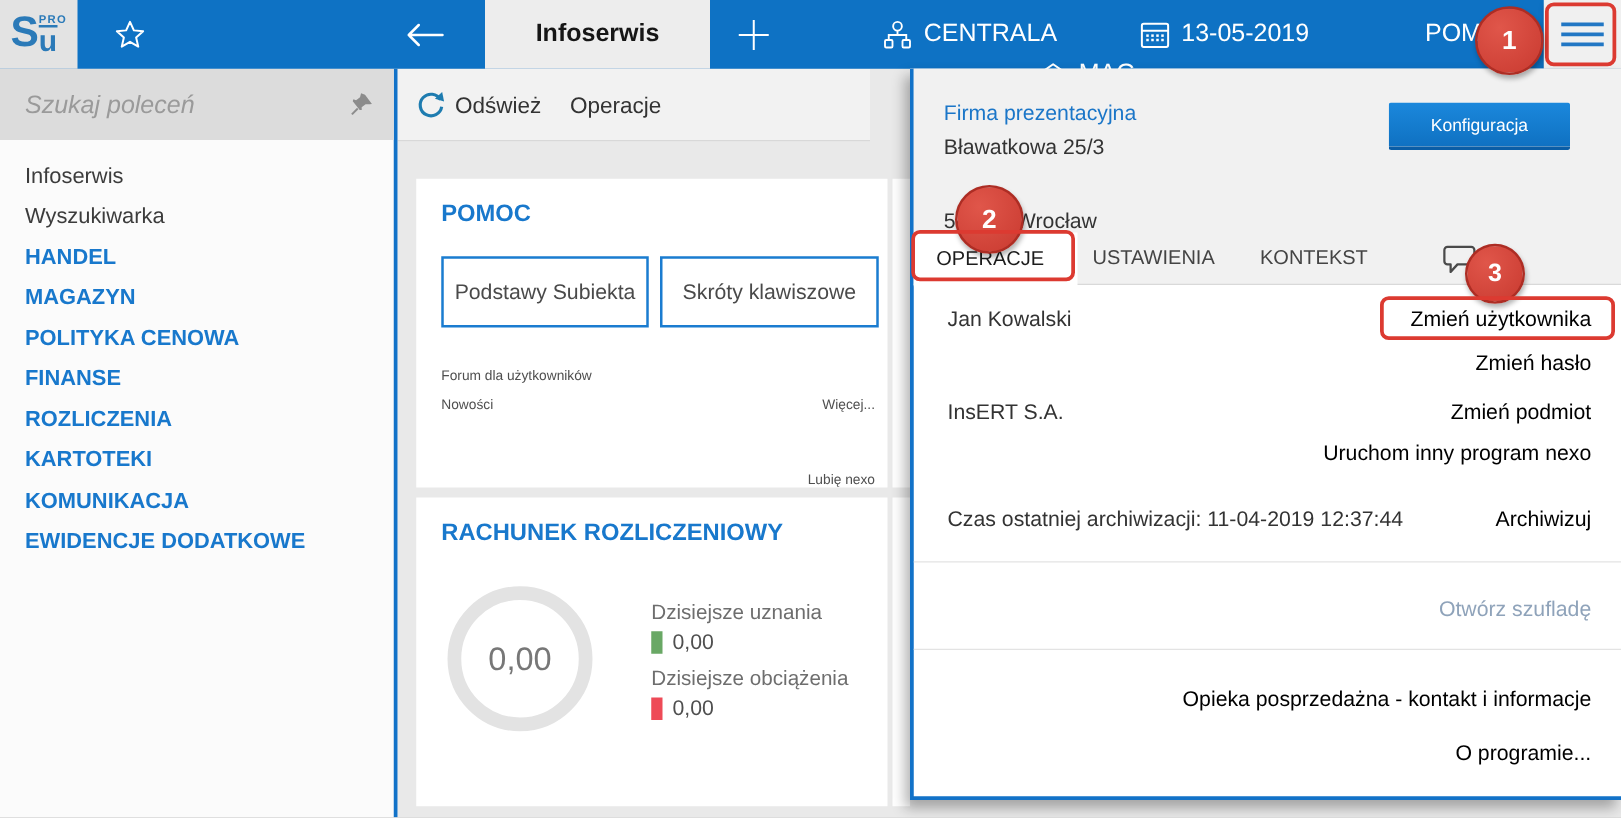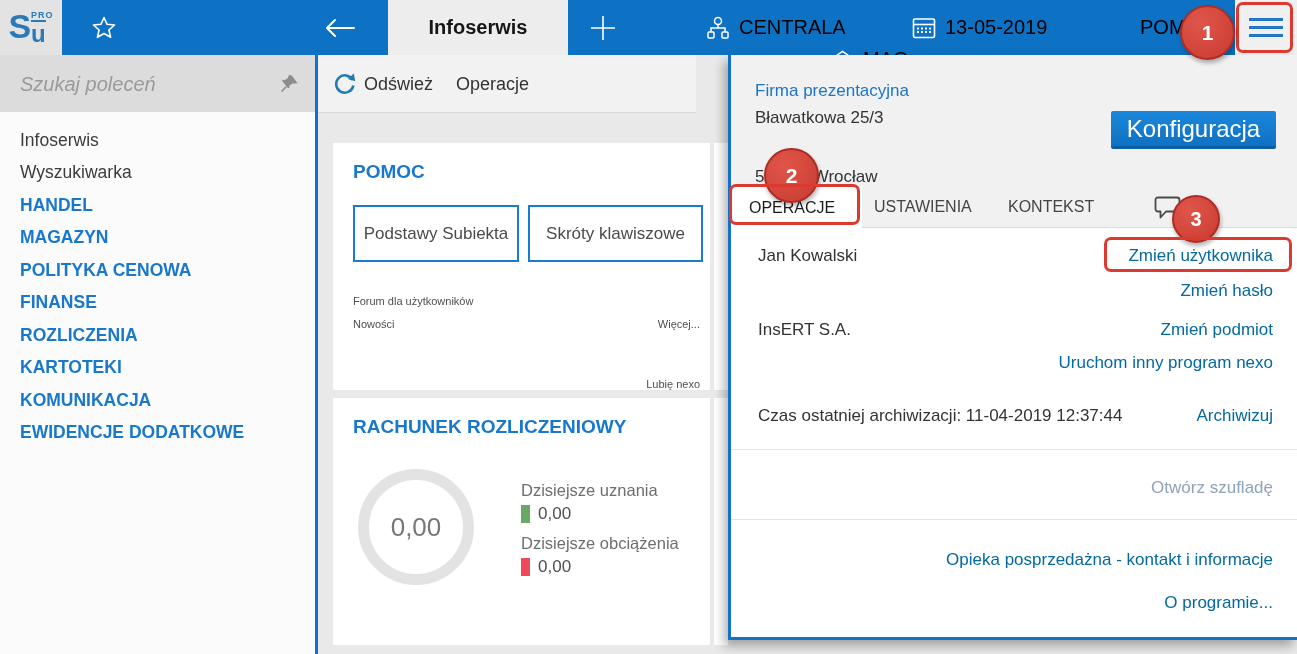--- a/index.html
+++ b/index.html
@@ -13,21 +13,21 @@
   .logo .s{font-size:34px;font-weight:600;}
   .logo .col{display:flex;flex-direction:column;align-items:flex-start;margin-top:2px;}
   .logo .pro{font-size:9px;font-weight:700;letter-spacing:1px;}
   .logo .u{font-size:24px;font-weight:600;border-top:2px solid #2b7ab8;margin-top:0px;}
   .tb-icon{position:absolute;top:0;height:55px;display:flex;align-items:center;}
   .star{left:90px;}
   .back{left:324px;}
   .tab-active{position:absolute;left:388px;top:0;width:180px;height:55px;background:#ededed;display:flex;align-items:center;justify-content:center;}
   .tab-active span{color:#161616;font-size:20px;font-weight:700;}
   .plus{left:588px;}
-  .tb-item{position:absolute;top:0;height:55px;display:flex;align-items:center;gap:8px;color:#000000;font-size:20px;}
+  .tb-item{position:absolute;top:0;height:55px;display:flex;align-items:center;gap:8px;color:#ffffff;font-size:20px;}
   .tb-centrala{left:705px;}
   .tb-mag{left:830px;margin-top:32px;}
   .tb-date{left:911px;}
   .tb-pomoc{left:1140px;}
   .burger-sq{position:absolute;left:1235px;top:0;width:62px;height:55px;background:#f0f0f0;display:flex;flex-direction:column;align-items:center;justify-content:center;gap:5px;box-shadow:2px 3px 5px rgba(0,0,0,.35);}
   .burger-sq i{display:block;width:34px;height:3px;background:#2277c4;}
 
   
   .sidebar{position:absolute;left:0;top:55px;width:318px;height:599px;background:#fbfbfb;border-right:3px solid #1272c8;z-index:2;}
   .search{position:relative;width:100%;height:57px;background:#dcdcdc;}
@@ -68,29 +68,29 @@
   .swatch.green{background:#69a865;}
   .swatch.red{background:#ee4a57;}
 
   
   .panel{position:absolute;left:728px;top:55px;width:569px;height:585px;background:#fff;border-left:3px solid #1272c8;border-bottom:3px solid #1272c8;box-shadow:-4px 6px 10px rgba(0,0,0,.3);z-index:10;}
   .p-head{position:absolute;left:0;top:0;right:0;height:173px;background:#f1f1f1;}
   .p-co{position:absolute;left:24px;font-size:17px;white-space:nowrap;}
   .p-co.name{top:26px;color:#1b76c8;}
   .p-co.a1{top:53px;color:#333;}
   .p-co.a2{top:80px;color:#333;margin-top:32px;}
-  .cfg-btn{position:absolute;left:380px;top:27px;width:165px;height:38px;background:linear-gradient(#1b88dc,#0f71c2);border:none;border-bottom:3px solid #0a5da6;border-radius:2px;color:#fff;font-size:24px;cursor:pointer;margin-top:29px;}
+  .cfg-btn{position:absolute;left:380px;top:27px;width:145px;height:38px;background:linear-gradient(#1b88dc,#0f71c2);border:none;border-bottom:3px solid #0a5da6;border-radius:2px;color:#fff;font-size:14px;cursor:pointer;}
   .tabrow-line{position:absolute;left:0;right:0;top:172px;height:1px;background:#d9d9d9;}
   .tab-op{position:absolute;left:0;top:131px;width:131px;height:43px;background:#fff;display:flex;align-items:center;padding-left:18px;font-size:16px;color:#1c1c1c;z-index:2;}
   .p-tab{position:absolute;top:131px;height:42px;display:flex;align-items:center;font-size:16px;color:#444;cursor:pointer;}
   .tab-ust{left:143px;}
   .tab-kon{left:277px;}
   .bubble{position:absolute;left:423px;top:140px;cursor:pointer;}
   .p-row-l{position:absolute;left:27px;font-size:17px;color:#333;white-space:nowrap;}
-  .p-link{position:absolute;right:24px;font-size:17px;color:#0369a1;white-space:nowrap;cursor:pointer;text-align:right;}
+  .p-link{position:absolute;right:24px;font-size:17px;color:#000000;white-space:nowrap;cursor:pointer;text-align:right;}
   .p-link.disabled{color:#8fa3ba;cursor:default;}
   .p-div{position:absolute;left:0;right:0;height:1px;background:#e3e3e3;}
 
   
   .ann{position:absolute;z-index:20;}
   .ann-rect{border:3px solid #dc3a31;border-radius:7px;background:transparent;}
   .ann-circle{width:55px;height:55px;border-radius:50%;background:radial-gradient(circle at 35% 30%,#e0564a,#c93a30);border:2px solid #ad2d24;box-shadow:1px 3px 4px rgba(0,0,0,.3);display:flex;align-items:center;justify-content:center;color:#fff;font-size:21px;font-weight:700;}
   .c1{left:1180px;top:5px;}
   .c2{left:764px;top:148px;}
   .c3{left:1172px;top:195px;width:48px;height:48px;font-size:20px;}

